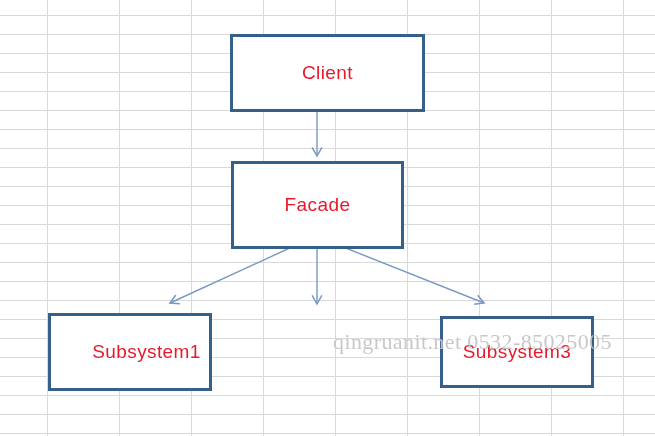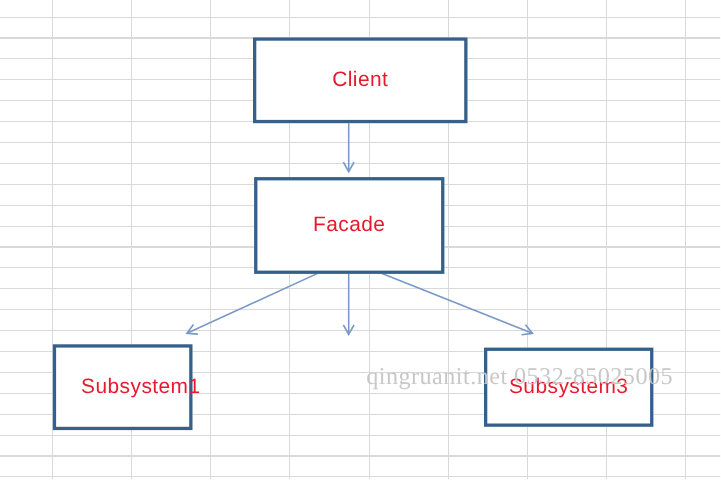--- a/index.html
+++ b/index.html
@@ -80,21 +80,21 @@
   </svg>
 
   <div class="node" style="left:230px;top:34px;width:195px;height:78px;">
     <span class="node-label">Client</span>
   </div>
 
   <div class="node" style="left:231px;top:161px;width:173px;height:88px;">
     <span class="node-label">Facade</span>
   </div>
 
-  <div class="node" style="left:48px;top:313px;width:127px;height:78px;padding-left:33px;">
+  <div class="node" style="left:48px;top:313px;width:164px;height:78px;padding-left:33px;">
     <span class="node-label">Subsystem1</span>
   </div>
 
 
   <div class="node" style="left:440px;top:316px;width:154px;height:72px;">
     <span class="node-label">Subsystem3</span>
   </div>
 
   <div id="watermark">qingruanit.net 0532-85025005</div>
 

